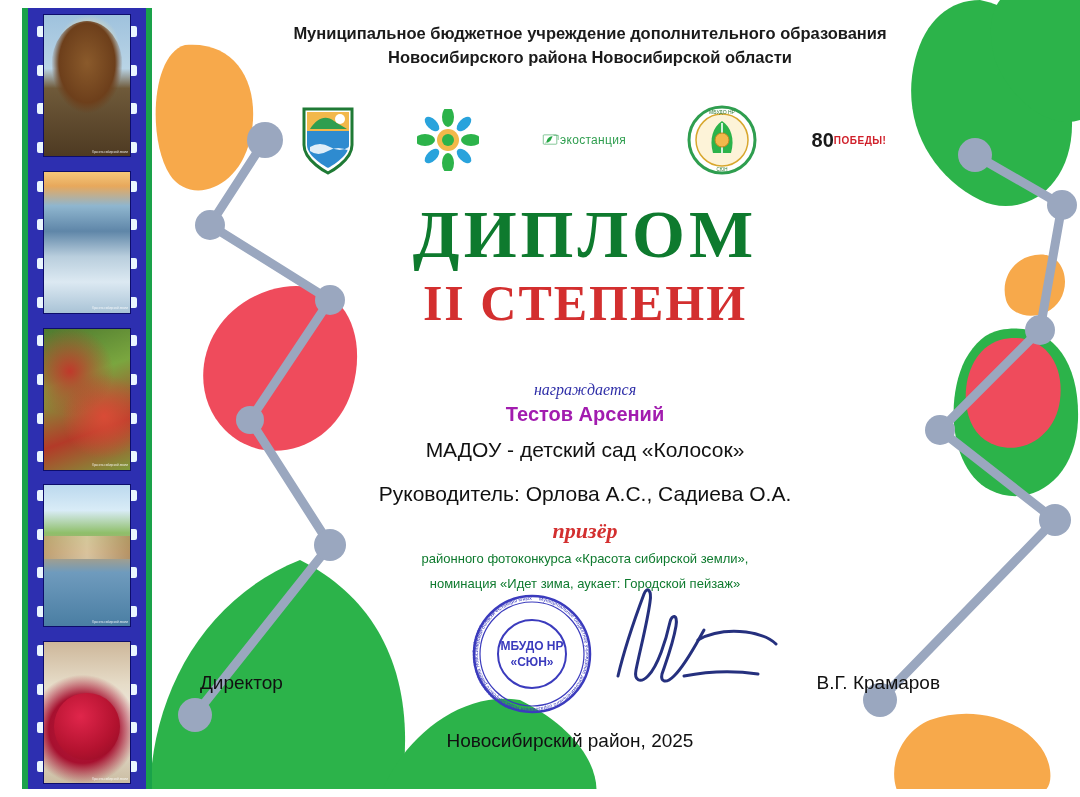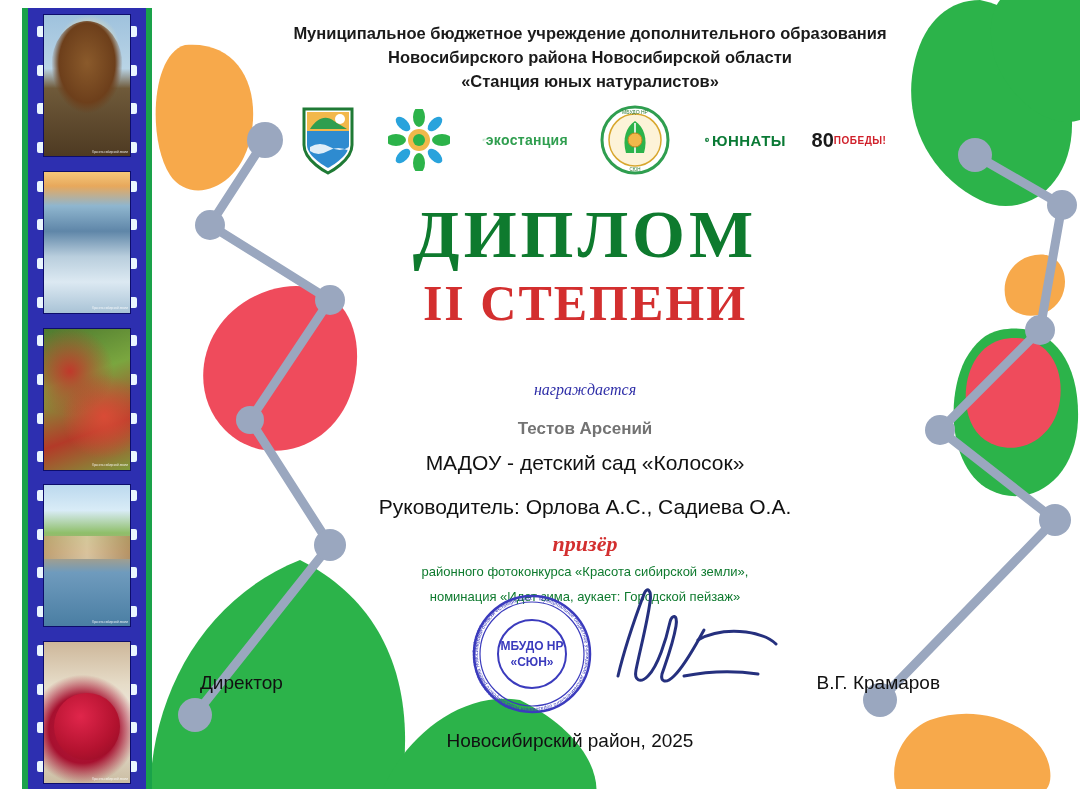--- a/index.html
+++ b/index.html
@@ -162,21 +162,21 @@
     display: flex;
     align-items: center;
     justify-content: space-between;
     z-index: 5;
   }
   .logo { position: relative; height: 74px; display: flex; align-items: center; justify-content: center; }
 
   .logo-shield { width: 56px; height: 70px; }
   .logo-flower { width: 62px; height: 62px; }
   .logo-eco { width: 86px; height: 72px; text-align: center; }
-  .logo-eco .eco-label { font-size: 14px; color: #2f9e4f; font-weight: 700; letter-spacing: .3px; }
+  .logo-eco .eco-label { font-size: 12px; color: #2f9e4f; font-weight: 400; letter-spacing: .3px; }
   .logo-round { width: 70px; height: 70px; }
   .logo-unnat { width: 84px; height: 66px; text-align: center; }
   .logo-unnat .txt { font-size: 15px; font-weight: 800; color: #0a7a35; letter-spacing: .5px; }
   .logo-victory { width: 62px; height: 74px; text-align: center; }
   .logo-victory .v80 { font-size: 20px; font-weight: 800; color: #1a1a1a; line-height: 1; }
   .logo-victory .vpob { font-size: 10px; font-weight: 800; color: #d0202a; letter-spacing: .5px; }
 
   
   .center {
     position: absolute;
@@ -205,24 +205,24 @@
     margin-top: 8px;
   }
   .awarded {
     font-family: "Liberation Serif", serif;
     font-style: italic;
     font-size: 16px;
     color: #2f2fa8;
     margin-top: 50px;
   }
   .recipient {
-    font-size: 17px;
+    font-size: 20px;
     font-weight: 700;
-    color: #737373;
-    margin-top: 20px;
+    color: #a21caf;
+    margin-top: 4px;
   }
   .school {
     font-size: 21px;
     color: #111;
     margin-top: 12px;
   }
   .supervisor {
     font-size: 21px;
     color: #111;
     margin-top: 20px;
@@ -385,21 +385,20 @@
       <div class="caption">Красота сибирской земли</div>
     </div>
     <div class="frame ph5">
       <div class="caption">Красота сибирской земли</div>
     </div>
   </div>
 
   <div class="org-header">
     <div>Муниципальное бюджетное учреждение дополнительного образования</div>
     <div>Новосибирского района Новосибирской области</div>
-    <div>«Станция юных натуралистов»</div>
   </div>
 
   <div class="logos">
 
     <div class="logo">
       <svg class="logo-shield" viewBox="0 0 56 70" xmlns="http://www.w3.org/2000/svg">
         <path d="M4 4 H52 V40 C52 56 28 68 28 68 C28 68 4 56 4 40 Z" fill="#ffffff" stroke="#1f7a35" stroke-width="3"></path>
         <path d="M7 7 H49 V26 H7 Z" fill="#f2b84b"></path>
         <path d="M7 26 H49 V40 C49 52 28 63 28 63 C28 63 7 52 7 40 Z" fill="#2e8bd0"></path>
         <path d="M10 24 C18 12 26 10 34 16 C40 20 44 22 47 24 Z" fill="#2f9e4f"></path>
@@ -442,28 +441,20 @@
         <circle cx="35" cy="35" r="33" fill="#ffffff" stroke="#2f9e4f" stroke-width="3"></circle>
         <circle cx="35" cy="35" r="26" fill="#fdf3d8" stroke="#d8a72e" stroke-width="1.5"></circle>
         <path d="M35 16 C44 22 48 34 44 48 L26 48 C22 34 26 22 35 16 Z" fill="#2cb34a"></path>
         <path d="M35 18 L35 48" stroke="#ffffff" stroke-width="1.6"></path>
         <circle cx="35" cy="35" r="7" fill="#f2b84b" stroke="#c0851f" stroke-width="1"></circle>
         <text x="35" y="9" font-size="5" fill="#2f7a33" text-anchor="middle" font-family="Liberation Sans, sans-serif">МБУДО НР</text>
         <text x="35" y="66" font-size="4.5" fill="#2f7a33" text-anchor="middle" font-family="Liberation Sans, sans-serif">СЮН</text>
       </svg>
     </div>
 
-    <div class="logo logo-unnat">
-      <svg viewBox="0 0 84 40" width="84" height="40" xmlns="http://www.w3.org/2000/svg">
-        <circle cx="42" cy="19" r="17" fill="#0a7a35"></circle>
-        <path d="M42 8 C50 12 52 22 46 29 C40 26 38 16 42 8 Z" fill="#ffffff"></path>
-        <path d="M42 8 C34 12 32 22 38 29" stroke="#ffffff" stroke-width="2" fill="none"></path>
-      </svg>
-      <div class="txt">ЮННАТЫ</div>
-    </div>
 
     <div class="logo logo-victory">
       <svg viewBox="0 0 62 46" width="62" height="46" xmlns="http://www.w3.org/2000/svg">
         <path d="M30 42 C22 36 18 24 22 12 C26 4 34 2 40 8 L52 2 L46 14 C50 24 42 38 30 42 Z" fill="#d0202a"></path>
         <path d="M24 40 L20 44" stroke="#d0202a" stroke-width="3"></path>
       </svg>
       <div class="v80">80</div>
       <div class="vpob">ПОБЕДЫ!</div>
     </div>
   </div>

